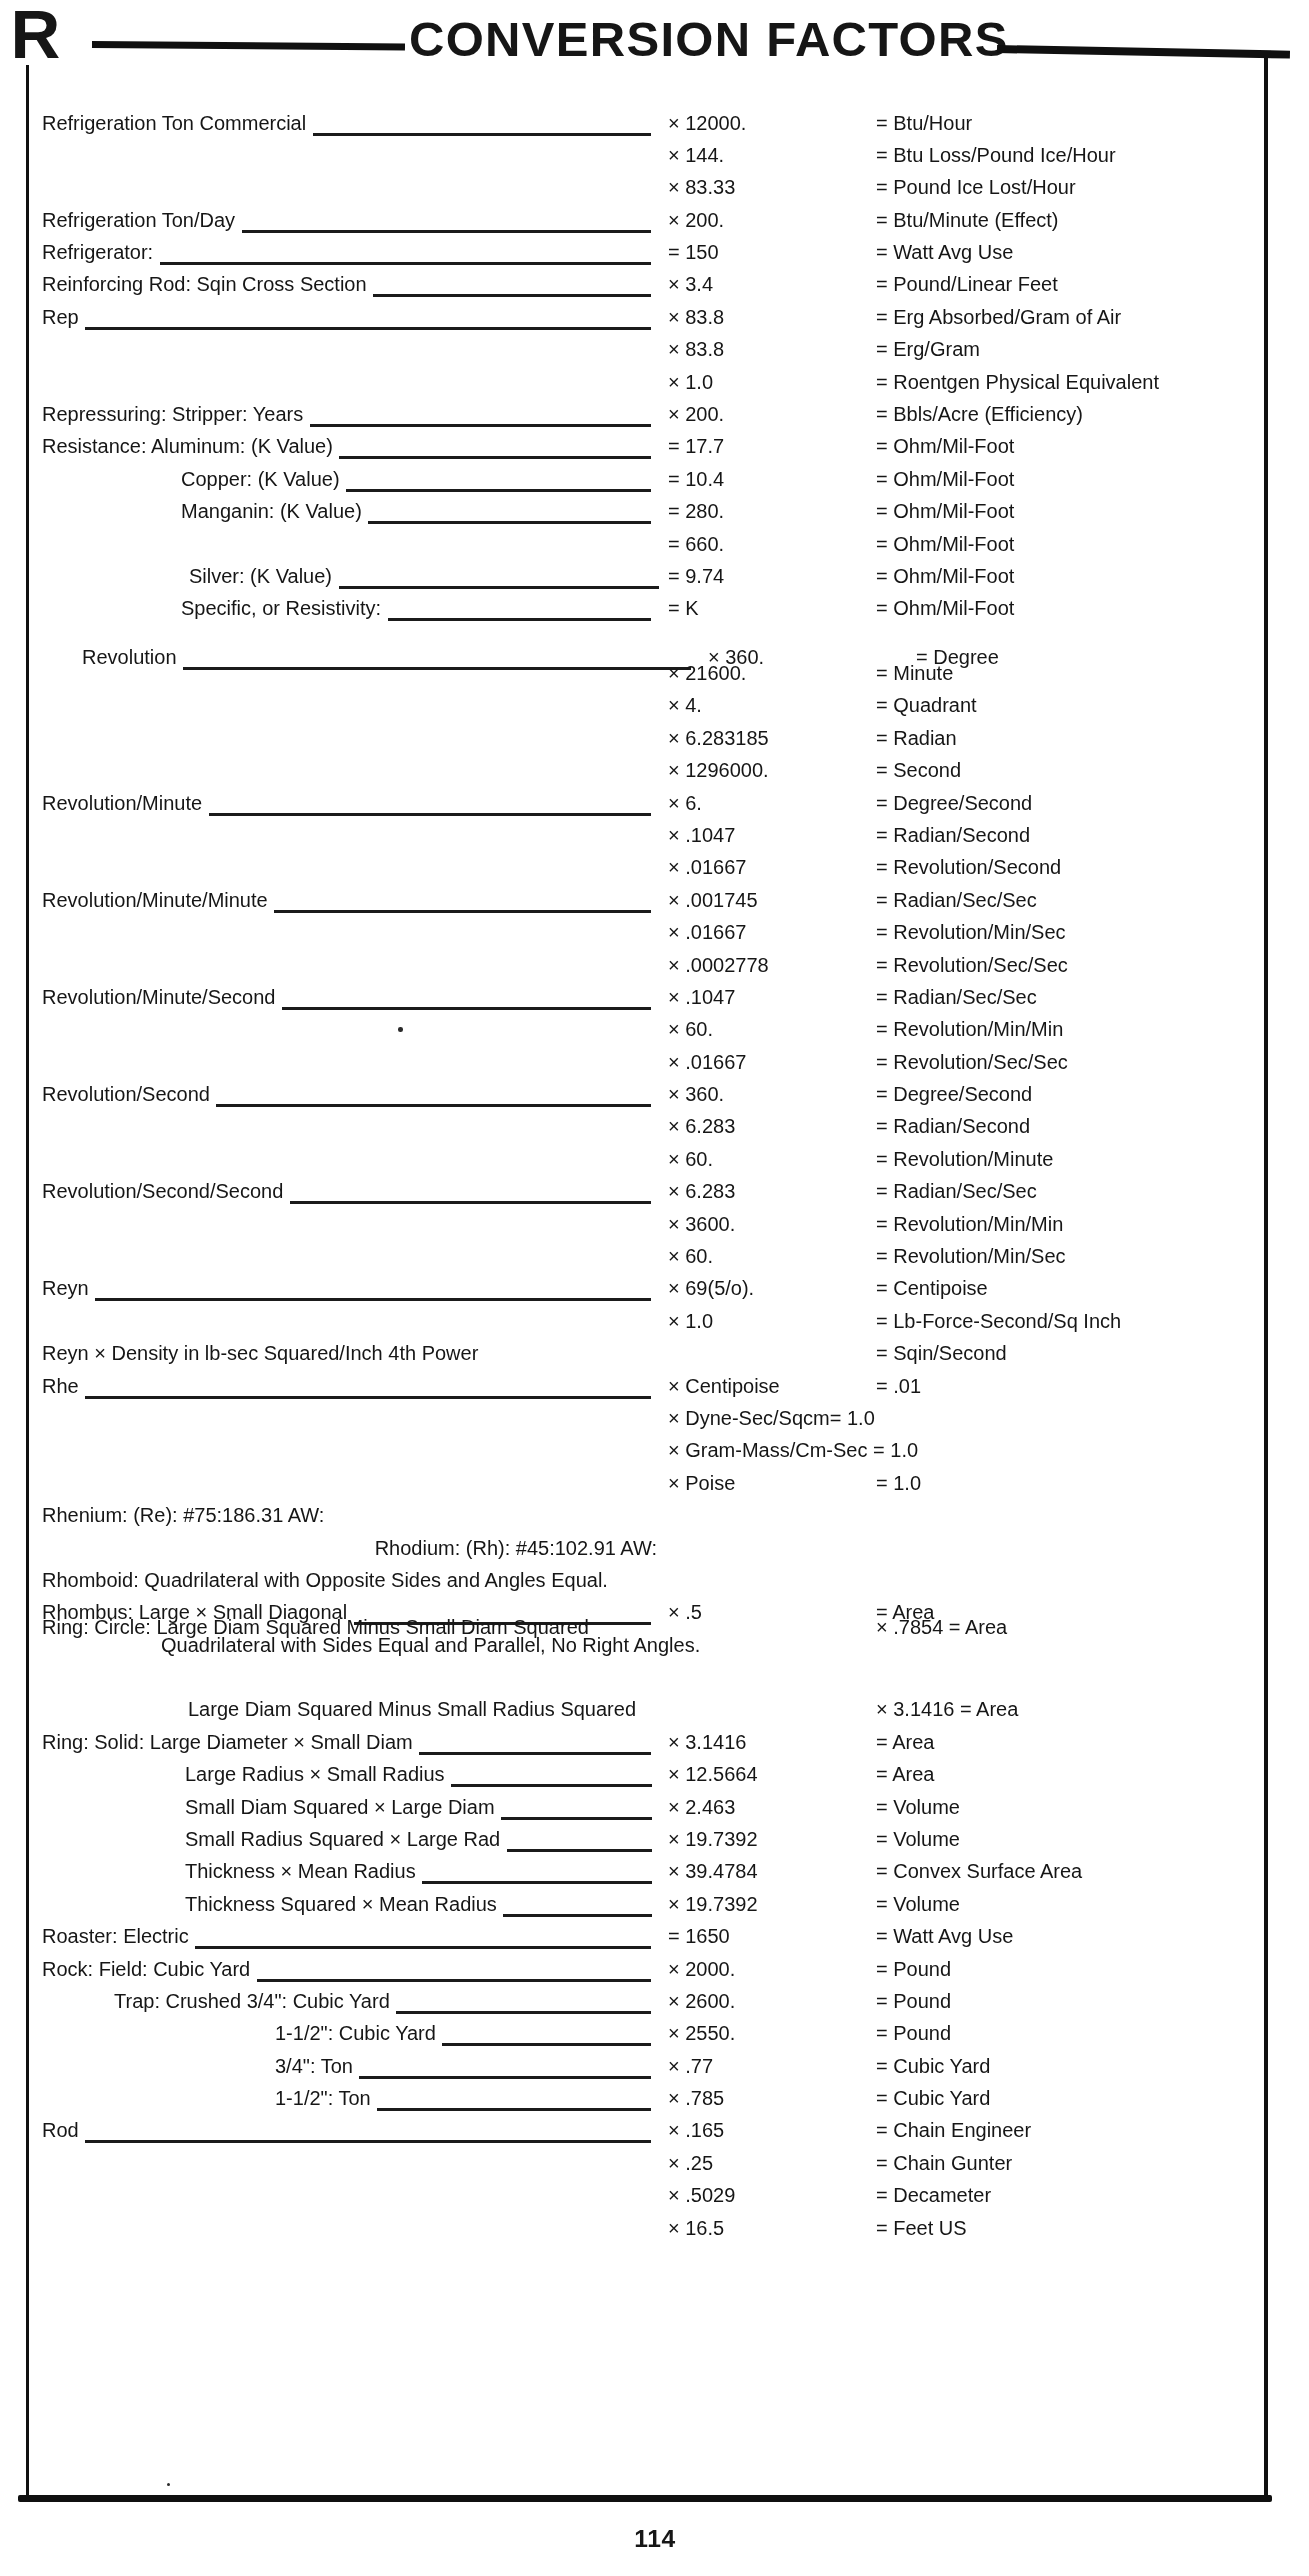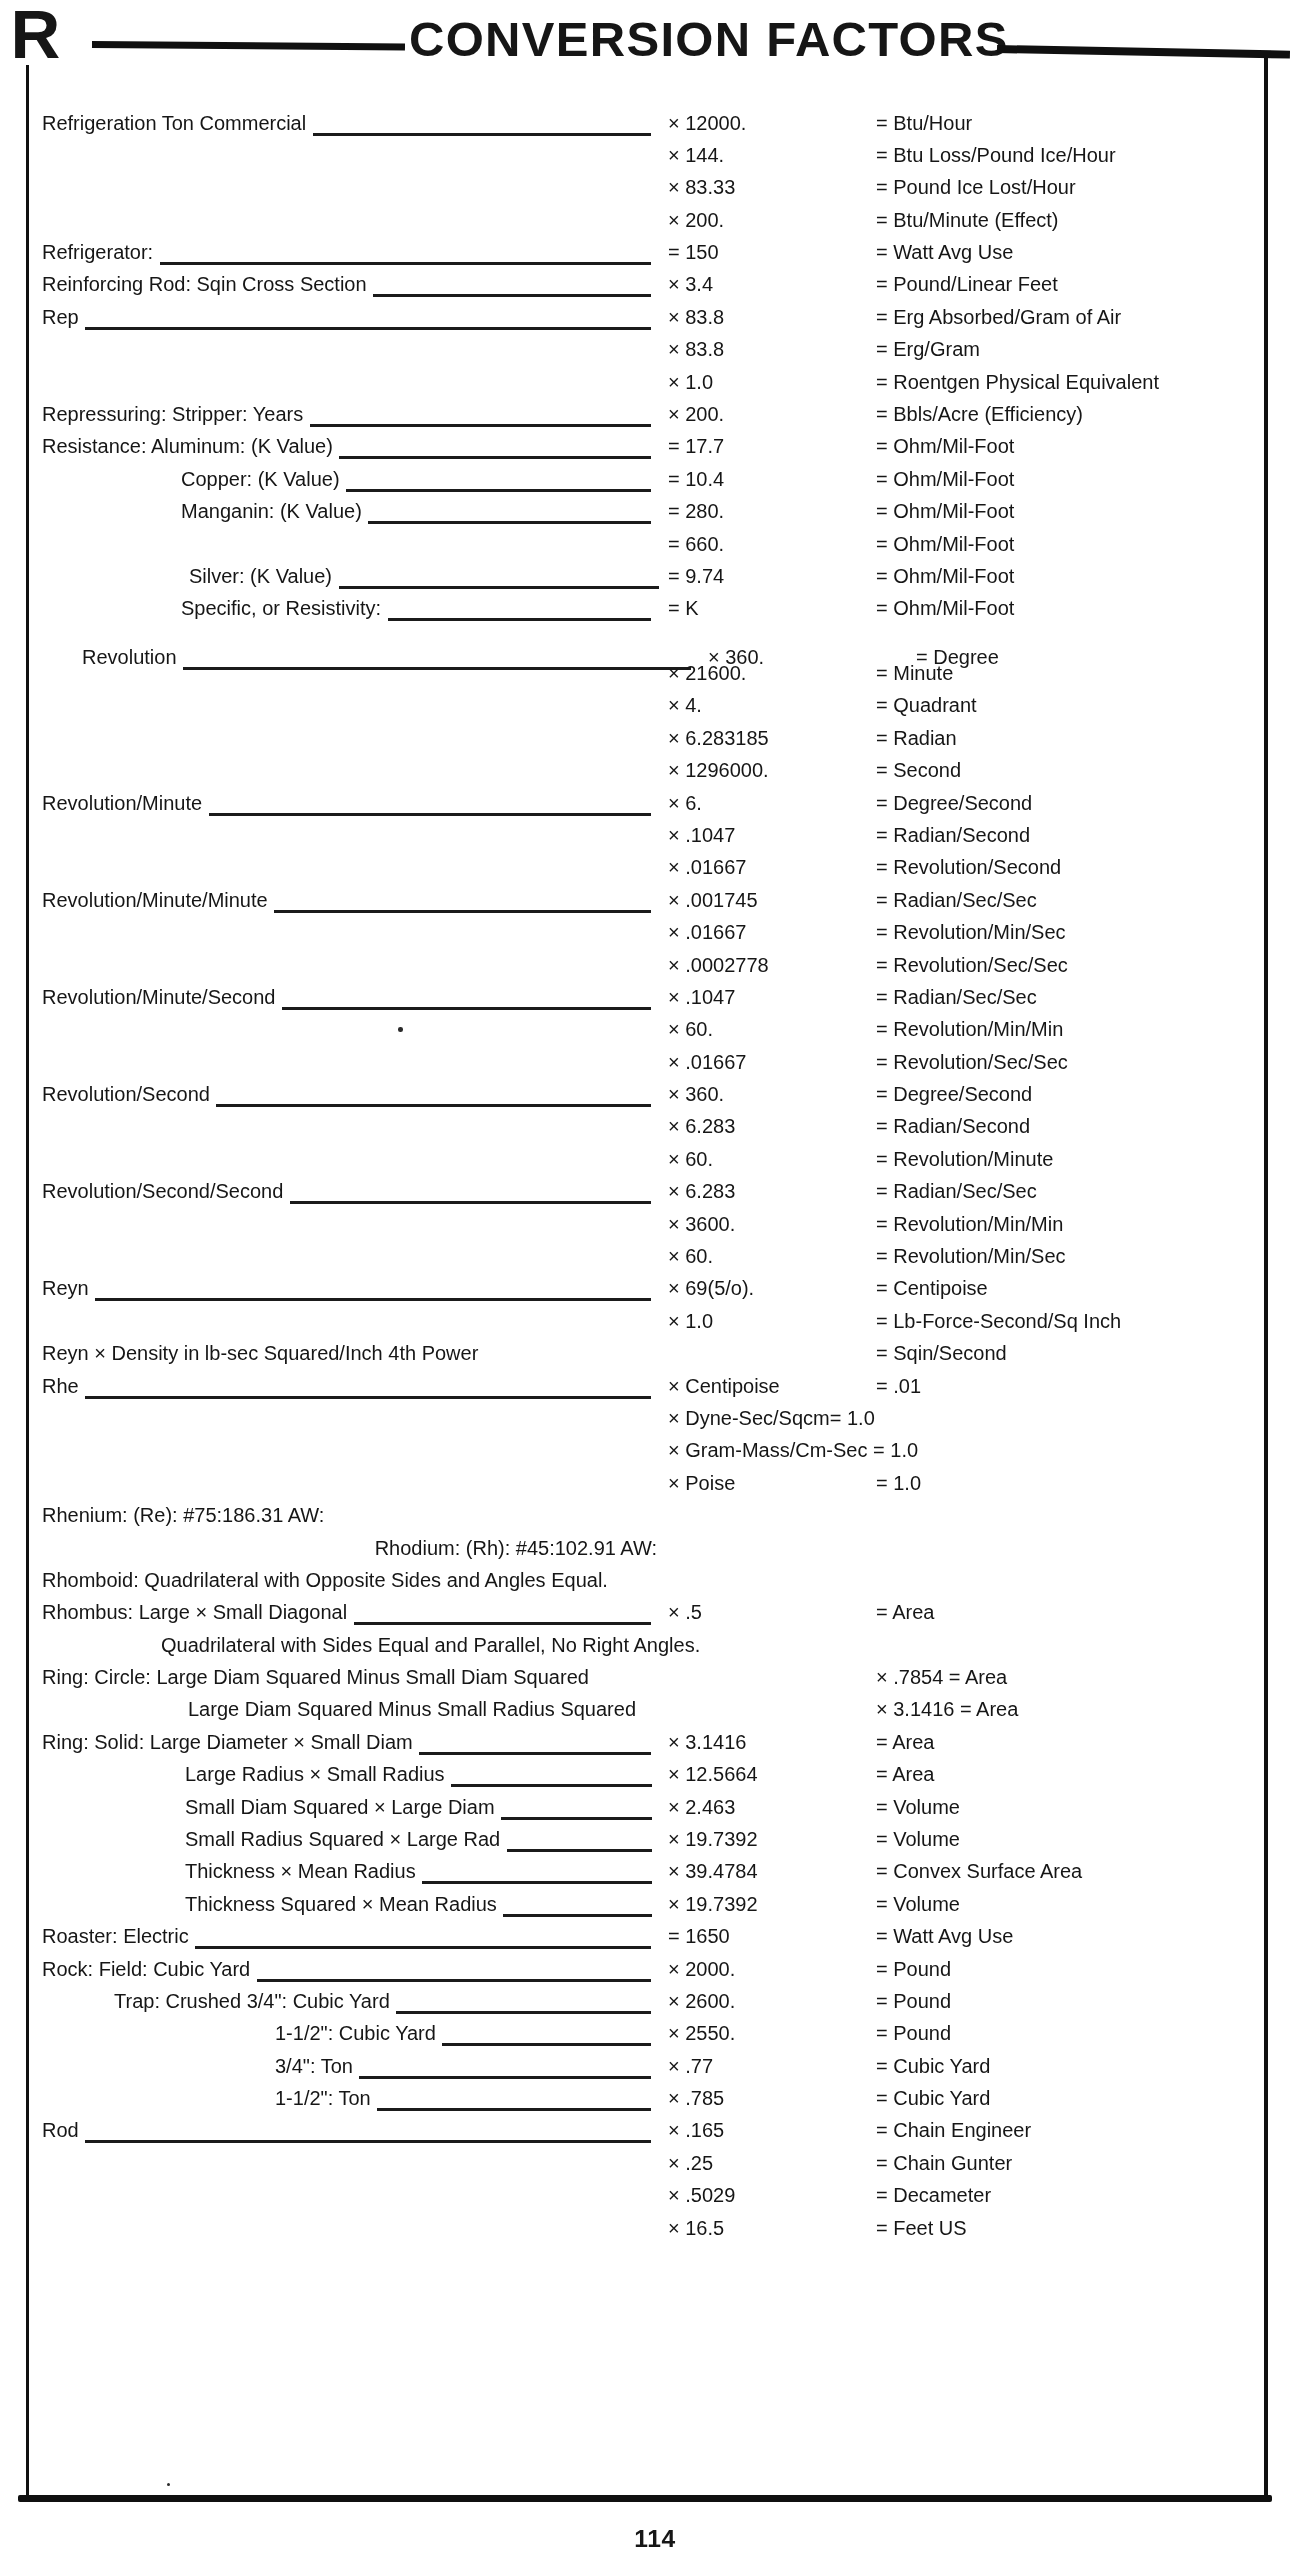--- a/index.html
+++ b/index.html
@@ -53,20 +53,24 @@
       </div>
       <div class="row" style="top: 140px;">
         <span class="factor">× 144.</span>
         <span class="result">= Btu Loss/Pound Ice/Hour</span>
       </div>
       <div class="row" style="top: 172px;">
         <span class="factor">× 83.33</span>
         <span class="result">= Pound Ice Lost/Hour</span>
       </div>
       <div class="row" style="top: 205px;">
+        <div class="labelwrap" style="left: 42px; width: 615px;">
+          <span class="label">Refrigeration Ton/Day</span>
+          <div class="leader"></div>
+        </div>
         <span class="factor">× 200.</span>
         <span class="result">= Btu/Minute (Effect)</span>
       </div>
       <div class="row" style="top: 237px;">
         <div class="labelwrap" style="left: 42px; width: 615px;">
           <span class="label">Refrigerator:</span>
           <div class="leader"></div>
         </div>
         <span class="factor">= 150</span>
         <span class="result">= Watt Avg Use</span>
@@ -308,21 +312,21 @@
           <div class="leader"></div>
         </div>
         <span class="factor">× .5</span>
         <span class="result">= Area</span>
       </div>
       <div class="row" style="top: 1630px;">
         <div class="labelwrap" style="left: 161px; width: 497px;">
           <span class="label">Quadrilateral with Sides Equal and Parallel, No Right Angles.</span>
         </div>
       </div>
-      <div class="row" style="top: 1662px;">
+      <div class="row" style="top: 1612px;">
         <div class="labelwrap" style="left: 42px; width: 615px;">
           <span class="label">Ring: Circle: Large Diam Squared Minus Small Diam Squared</span>
         </div>
         <span class="result">× .7854 = Area</span>
       </div>
       <div class="row" style="top: 1694px;">
         <div class="labelwrap" style="left: 188px; width: 470px;">
           <span class="label">Large Diam Squared Minus Small Radius Squared</span>
         </div>
         <span class="result">× 3.1416 = Area</span>

